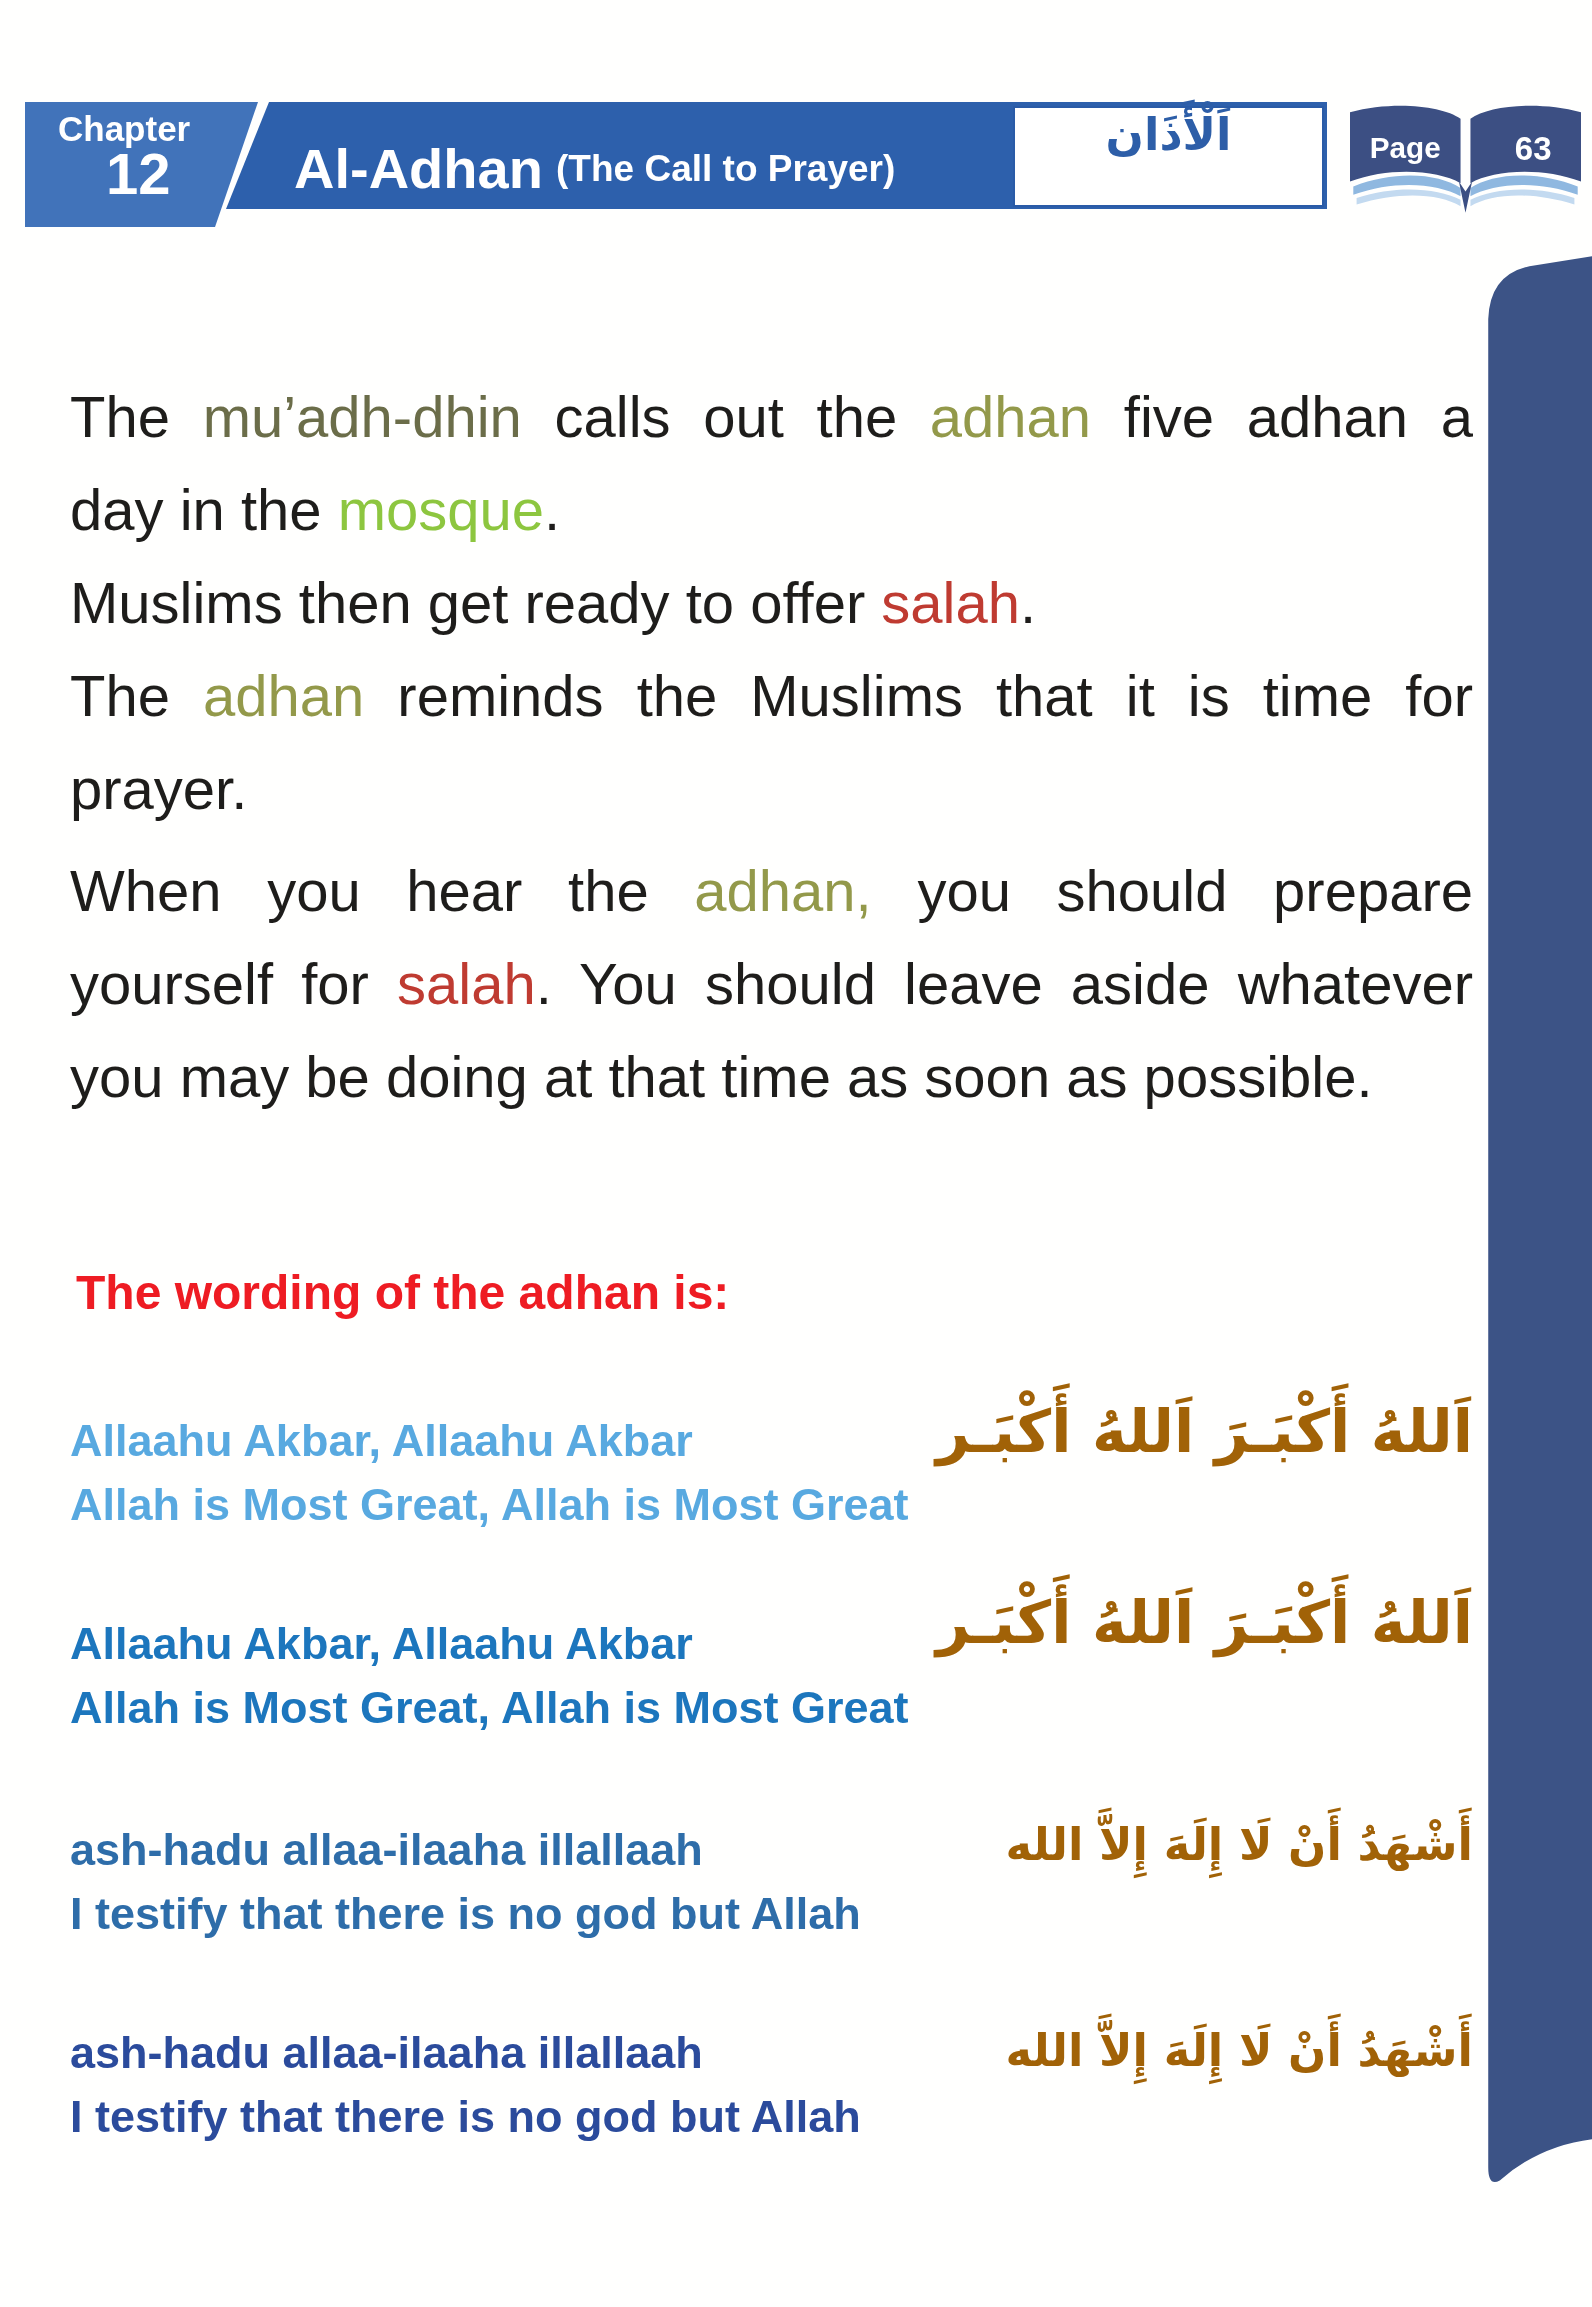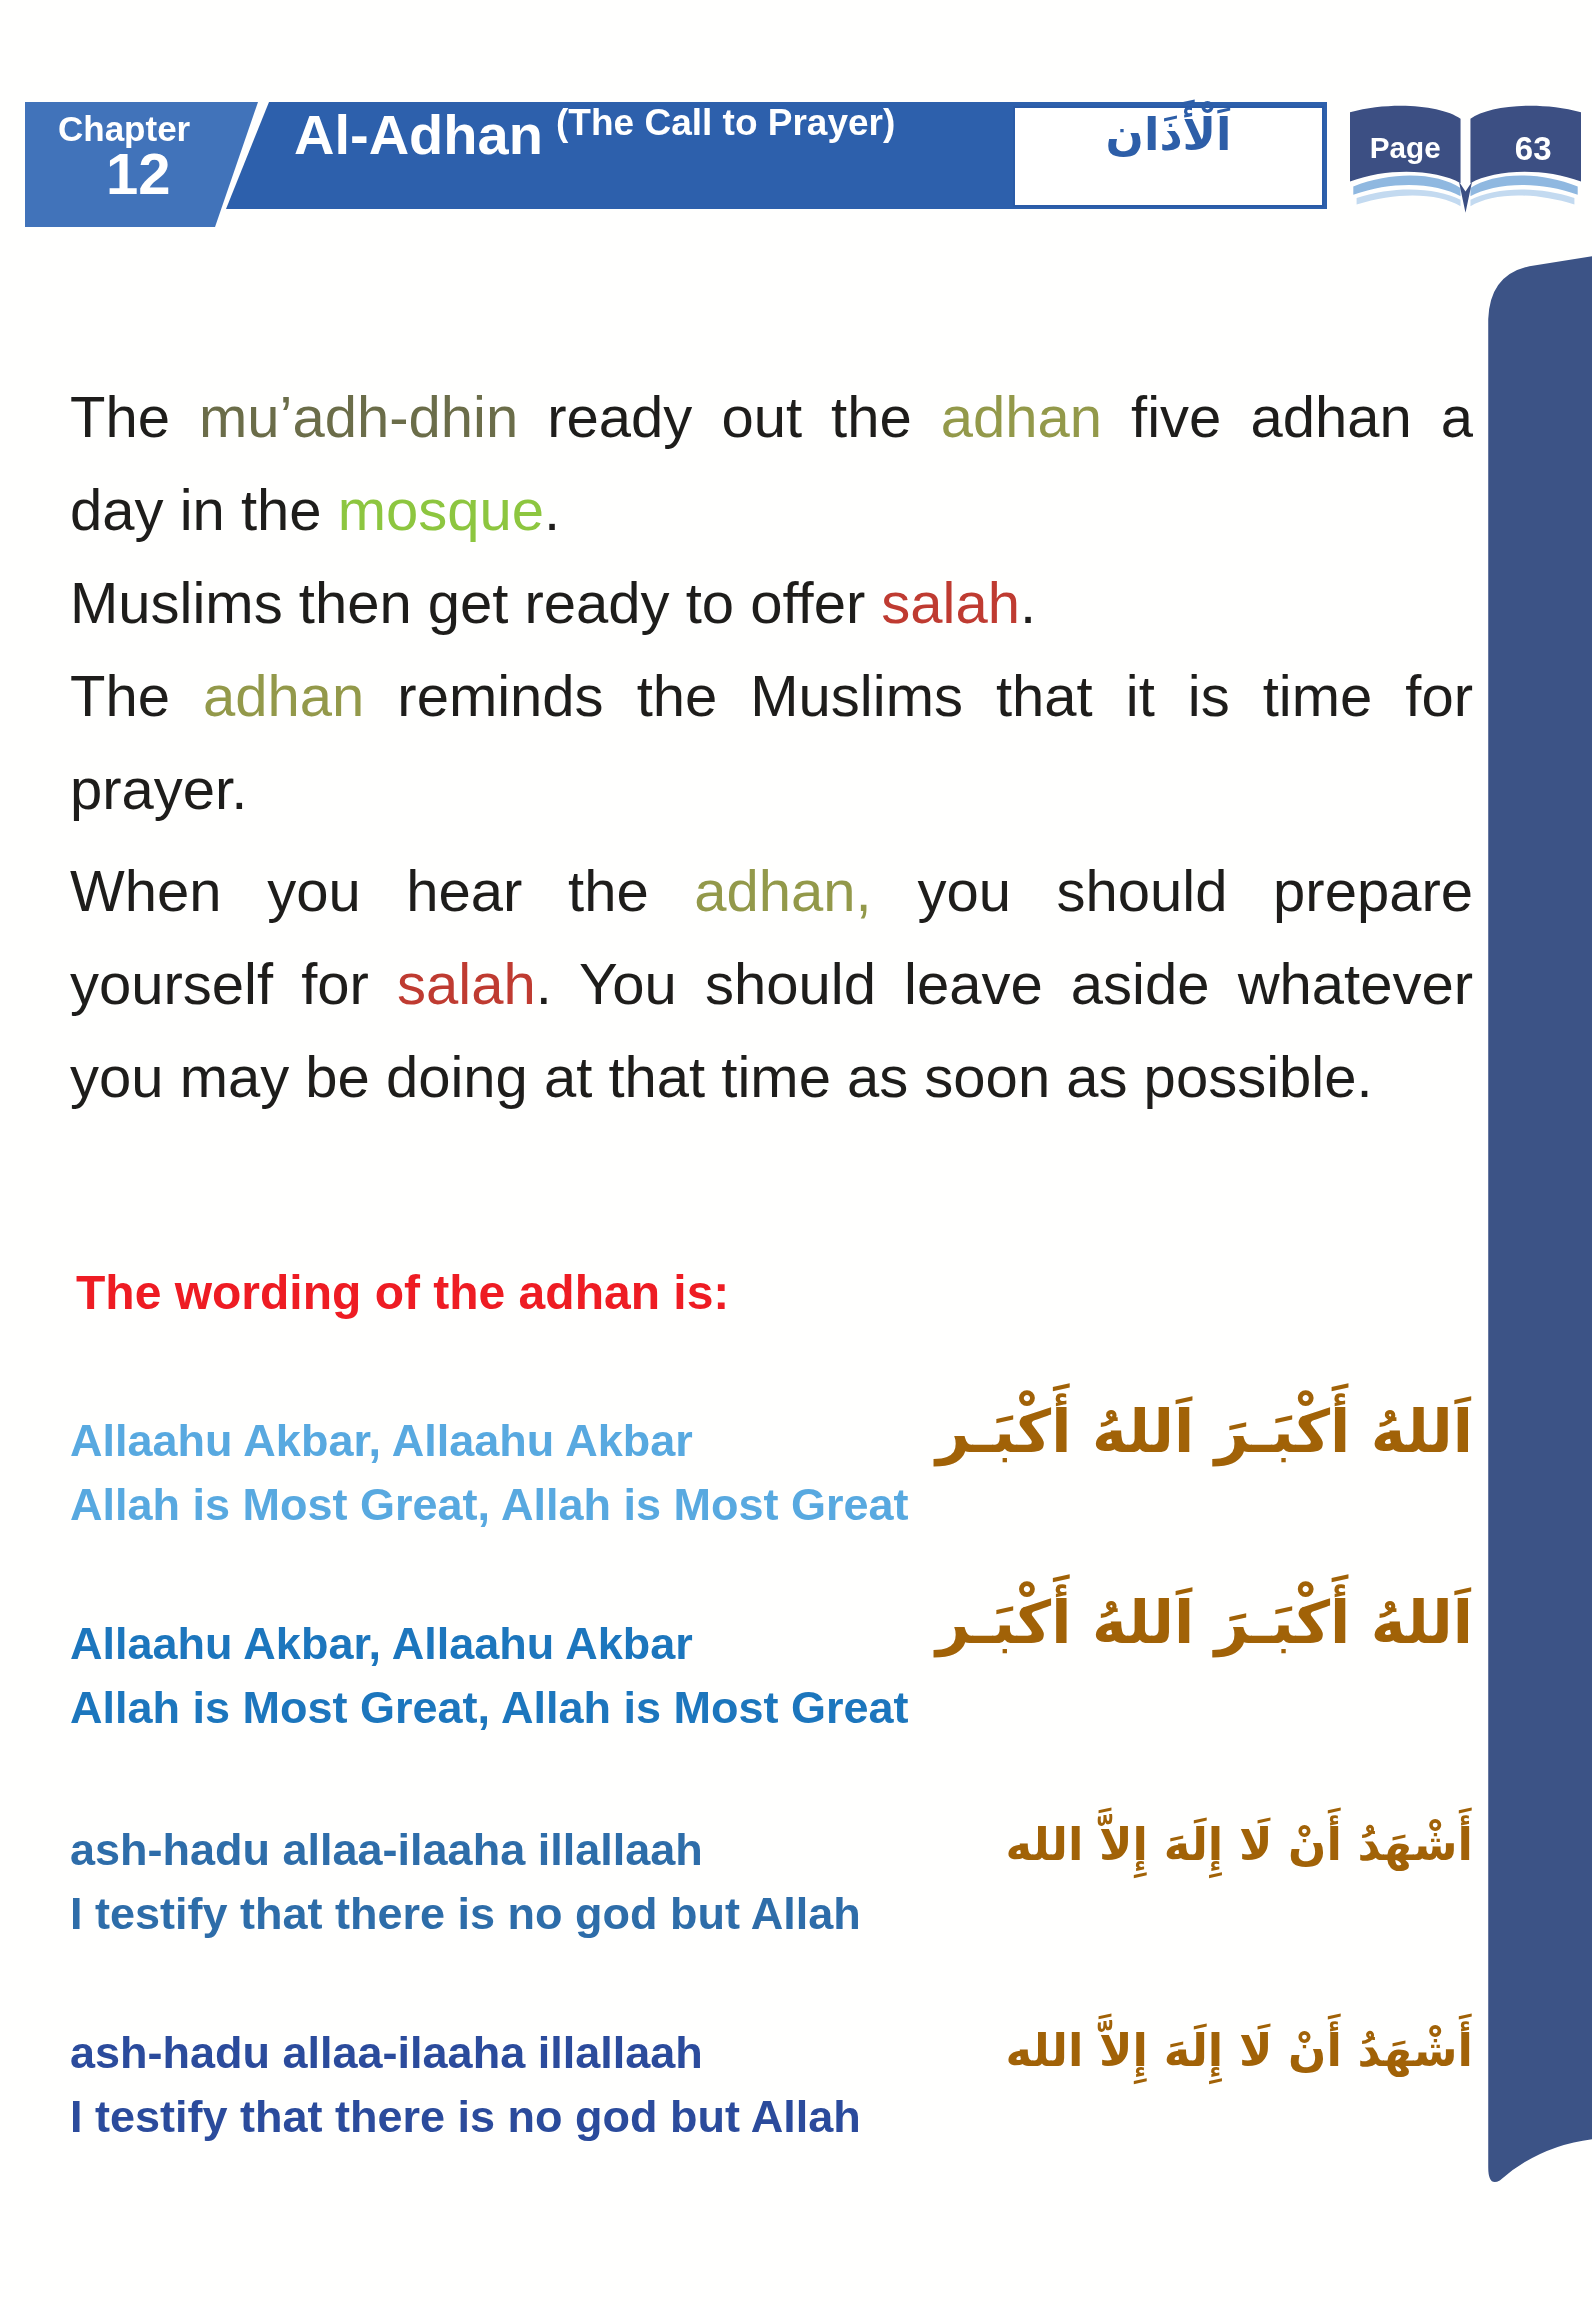--- a/index.html
+++ b/index.html
@@ -16,21 +16,21 @@
   }
   .chapter-label{position:absolute;left:33px;top:6.6px;font-size:35px;font-weight:bold;color:#ffffff;}
   .chapter-number{position:absolute;left:81px;top:38px;font-size:58px;font-weight:bold;color:#ffffff;}
   .title-band{
     position:absolute;left:226px;top:102px;width:1101px;height:107px;
     background:#2d60ac;
     clip-path:polygon(43px 0,100% 0,100% 100%,0 100%);
   }
   .title-wrap{
     position:absolute;left:294px;top:102px;height:133px;
-    display:flex;color:#ffffff;white-space:nowrap;
+    display:flex;align-items:center;color:#ffffff;white-space:nowrap;
   }
   .title-main{font-size:56px;font-weight:bold;}
   .title-sub{font-size:37px;font-weight:bold;margin-left:13.2px;}
   .arabic-box{
     position:absolute;left:1013px;top:106px;width:311px;height:101px;
     background:#ffffff;border:2.5px solid #2a5ba7;box-sizing:border-box;
     display:flex;justify-content:center;
   }
   .arabic-box .ar-title{
     font-family:"DejaVu Sans", sans-serif;direction:rtl;
@@ -109,21 +109,21 @@
   <text x="73" y="72" text-anchor="middle" font-family="Liberation Sans, sans-serif" font-size="36" font-weight="bold" fill="#ffffff">Page</text>
   <text x="228" y="74" text-anchor="middle" font-family="Liberation Sans, sans-serif" font-size="40" font-weight="bold" fill="#ffffff">63</text>
 </svg>
 
 <svg class="side-band" viewBox="0 0 136 2350" preserveAspectRatio="none">
   <path d="M10,86 Q12,32 60,22 L136,10 L136,2292 Q72,2300 24,2342 Q10,2350 10,2326 Z" fill="#3c5386"></path>
 </svg>
 
 <div id="para1" class="para">
   <div class="line just">
-    <span class="c-black">The </span><span class="c-olive-dark">mu’adh-dhin</span><span class="c-black"> ready out the </span><span class="c-olive">adhan</span><span class="c-black"> five adhan a</span>
+    <span class="c-black">The </span><span class="c-olive-dark">mu’adh-dhin</span><span class="c-black"> calls out the </span><span class="c-olive">adhan</span><span class="c-black"> five adhan a</span>
   </div>
   <div class="line">
     <span class="c-black">day in the </span><span class="c-green">mosque</span><span class="c-black">.</span>
   </div>
   <div class="line">
     <span class="c-black">Muslims then get ready to offer </span><span class="c-red">salah</span><span class="c-black">.</span>
   </div>
   <div class="line just">
     <span class="c-black">The </span><span class="c-olive">adhan</span><span class="c-black"> reminds the Muslims that it is time for</span>
   </div>

